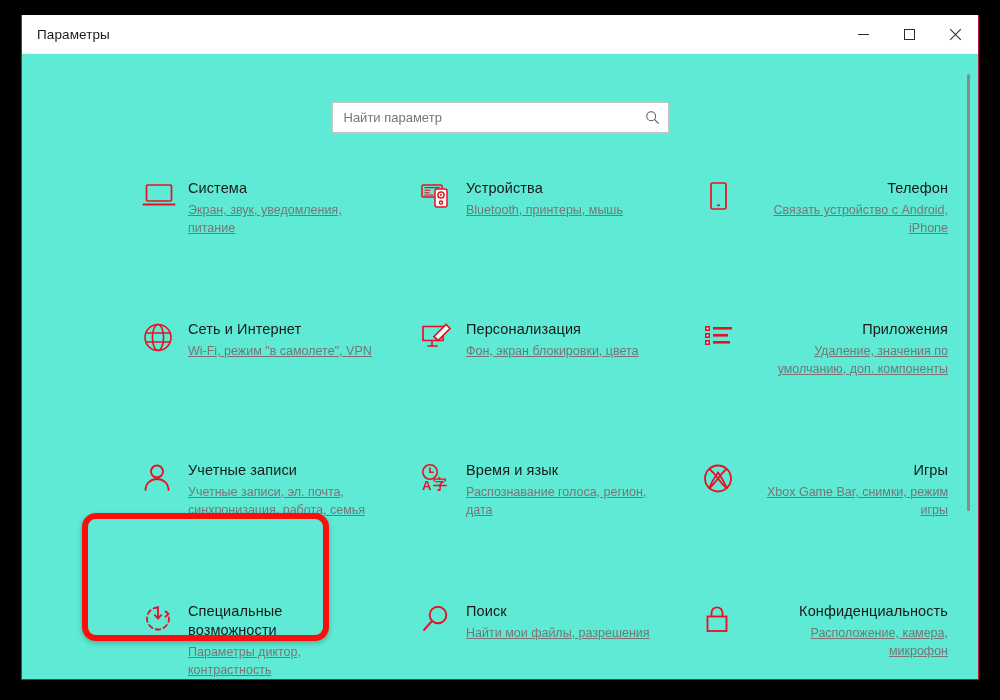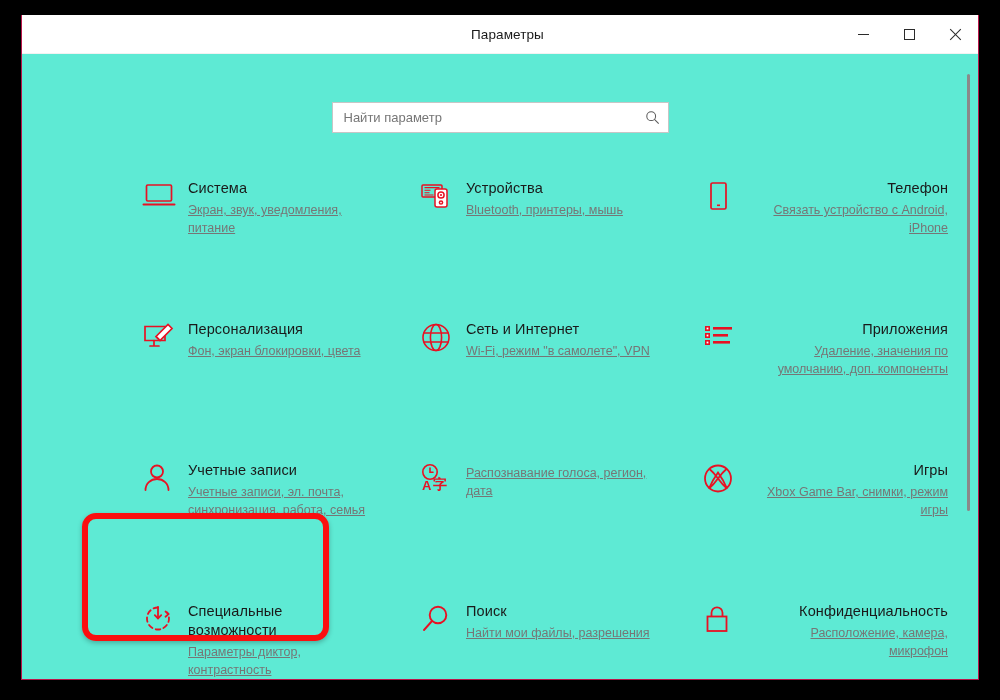--- a/index.html
+++ b/index.html
@@ -21,21 +21,20 @@
     border-top: none;
     overflow: hidden;
   }
   .titlebar {
     position: relative;
     height: 39px;
     background: #ffffff;
     border-bottom: 1px solid #f2f2f2;
     display: flex;
     align-items: center;
-    justify-content: center;
   }
   .title-text {
     margin-left: 15px;
     font-size: 13.5px;
     color: #1a1a1a;
     letter-spacing: .1px;
   }
   .win-controls {
     position: absolute;
     right: 0; top: 0;
@@ -245,44 +244,44 @@
             </svg>
           </div>
           <div class="tile-text">
             <div class="tile-title">Телефон</div>
             <div class="tile-sub">Связать устройство с Android, iPhone</div>
           </div>
         </div>
 
         <div class="tile">
           <div class="tile-icon">
+            <svg width="34" height="31" viewBox="0 0 34 31" fill="none" stroke="currentColor" stroke-width="1.6">
+              <circle cx="16" cy="15.5" r="13"></circle>
+              <ellipse cx="16" cy="15.5" rx="5.6" ry="13"></ellipse>
+              <path d="M3.4 11h25.2M3.4 20h25.2"></path>
+            </svg>
+          </div>
+          <div class="tile-text">
+            <div class="tile-title">Сеть и Интернет</div>
+            <div class="tile-sub">Wi-Fi, режим "в самолете", VPN</div>
+          </div>
+        </div>
+
+        <div class="tile">
+          <div class="tile-icon">
             <svg width="34" height="30" viewBox="0 0 34 30" fill="none" stroke="currentColor" stroke-width="1.7">
               <path d="M3 4.5h20v14H3z"></path>
               <path d="M12 18.5v5M8 24h9" stroke-linecap="round"></path>
               <path d="M14 14.5l12-12 4 4-12 12z" fill="#fff"></path>
               <path d="M14 14.5l3 3"></path>
             </svg>
           </div>
           <div class="tile-text">
             <div class="tile-title">Персонализация</div>
             <div class="tile-sub">Фон, экран блокировки, цвета</div>
-          </div>
-        </div>
-
-        <div class="tile">
-          <div class="tile-icon">
-            <svg width="34" height="31" viewBox="0 0 34 31" fill="none" stroke="currentColor" stroke-width="1.6">
-              <circle cx="16" cy="15.5" r="13"></circle>
-              <ellipse cx="16" cy="15.5" rx="5.6" ry="13"></ellipse>
-              <path d="M3.4 11h25.2M3.4 20h25.2"></path>
-            </svg>
-          </div>
-          <div class="tile-text">
-            <div class="tile-title">Сеть и Интернет</div>
-            <div class="tile-sub">Wi-Fi, режим "в самолете", VPN</div>
           </div>
         </div>
 
         <div class="tile col3">
           <div class="tile-icon">
             <svg width="34" height="30" viewBox="0 0 34 30" fill="none">
               <g fill="currentColor">
                 <rect x="3" y="4" width="5" height="5"></rect>
                 <rect x="3" y="11" width="5" height="5"></rect>
                 <rect x="3" y="18" width="5" height="5"></rect>
@@ -319,20 +318,21 @@
         <div class="tile">
           <div class="tile-icon">
             <svg width="34" height="30" viewBox="0 0 34 30" fill="none" stroke="currentColor" stroke-width="1.6">
               <circle cx="10" cy="9" r="7.2"></circle>
               <path d="M10 5v4.3h3" stroke-linecap="round"></path>
               <text x="2" y="27" font-family="Liberation Sans, sans-serif" font-size="13" font-weight="bold" fill="currentColor" stroke="none">A</text>
               <text x="13" y="26" font-family="DejaVu Sans, sans-serif" font-size="14" font-weight="bold" fill="currentColor" stroke="none">字</text>
             </svg>
           </div>
           <div class="tile-text">
+            <div class="tile-title">Время и язык</div>
             <div class="tile-sub">Распознавание голоса, регион, дата</div>
           </div>
         </div>
 
         <div class="tile col3">
           <div class="tile-icon">
             <svg width="34" height="31" viewBox="0 0 34 31" fill="none" stroke="currentColor" stroke-width="1.8">
               <circle cx="16" cy="15.5" r="13"></circle>
               <path d="M7 25.5C10 18 13.5 13 16 9.5c2.5 3.5 6 8.5 9 16"></path>
               <path d="M7 5.5c3.5 3 6.5 6.5 9 10-2.5 3.5-5.5 7-9 10"></path>

